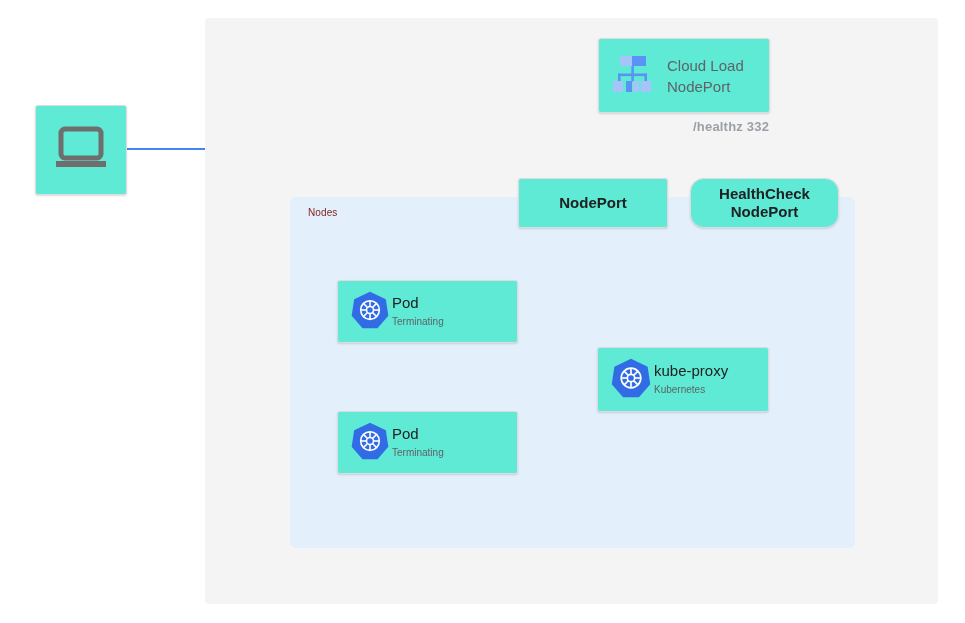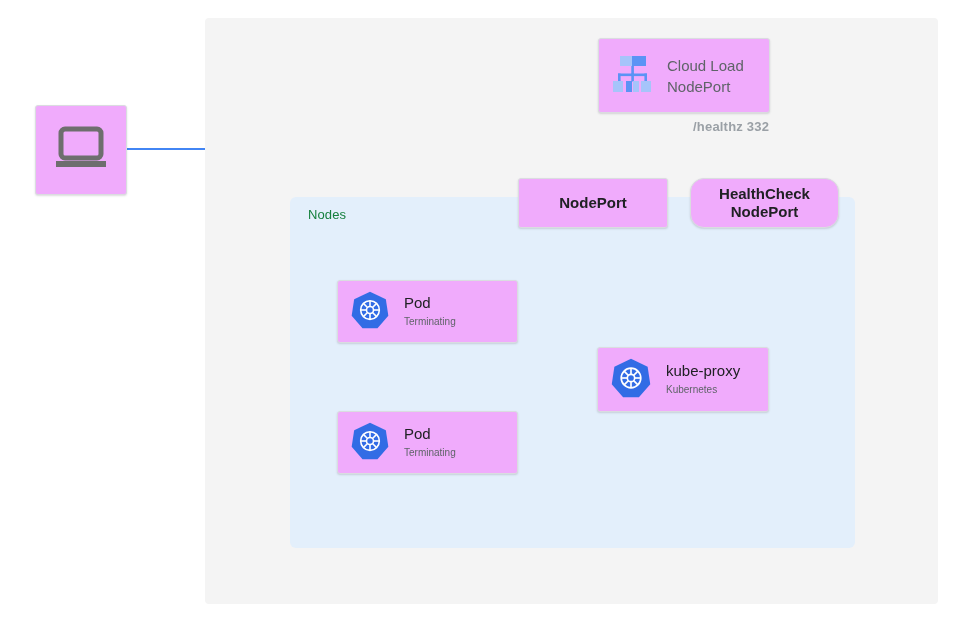--- a/index.html
+++ b/index.html
@@ -30,28 +30,28 @@
     border-radius: 4px;
   }
   .nodes-panel {
     left: 290px; top: 197px;
     width: 565px; height: 351px;
     background: #e3effb;
     border-radius: 6px;
   }
   .nodes-label {
     left: 308px; top: 207px;
-    font-size: 13px;
-    color: #15803d;
+    font-size: 10px;
+    color: #7f1d1d;
     letter-spacing: .1px;
   }
 
   
   .card {
-    background: #f0abfc;
+    background: #5eead4;
     border: 1px solid #dadce0;
     border-radius: 3px;
     box-shadow: 0 1px 2px rgba(60,64,67,.18);
     box-sizing: border-box;
   }
 
   
   .laptop-card {
     left: 35px; top: 105px;
     width: 92px; height: 90px;
@@ -99,21 +99,21 @@
   .pod-2 { top: 411px; }
 
   
   .kp-card {
     left: 597px; top: 347px;
     width: 172px; height: 65px;
     display: flex; align-items: center;
     padding-left: 12px;
   }
 
-  .entity-text { margin-left: 14px; }
+  .entity-text { margin-left: 2px; }
   .entity-title {
     font-size: 15px;
     color: #202124;
     line-height: 19px;
   }
   .entity-sub {
     font-size: 10px;
     color: #5f6368;
     line-height: 19px;
   }

